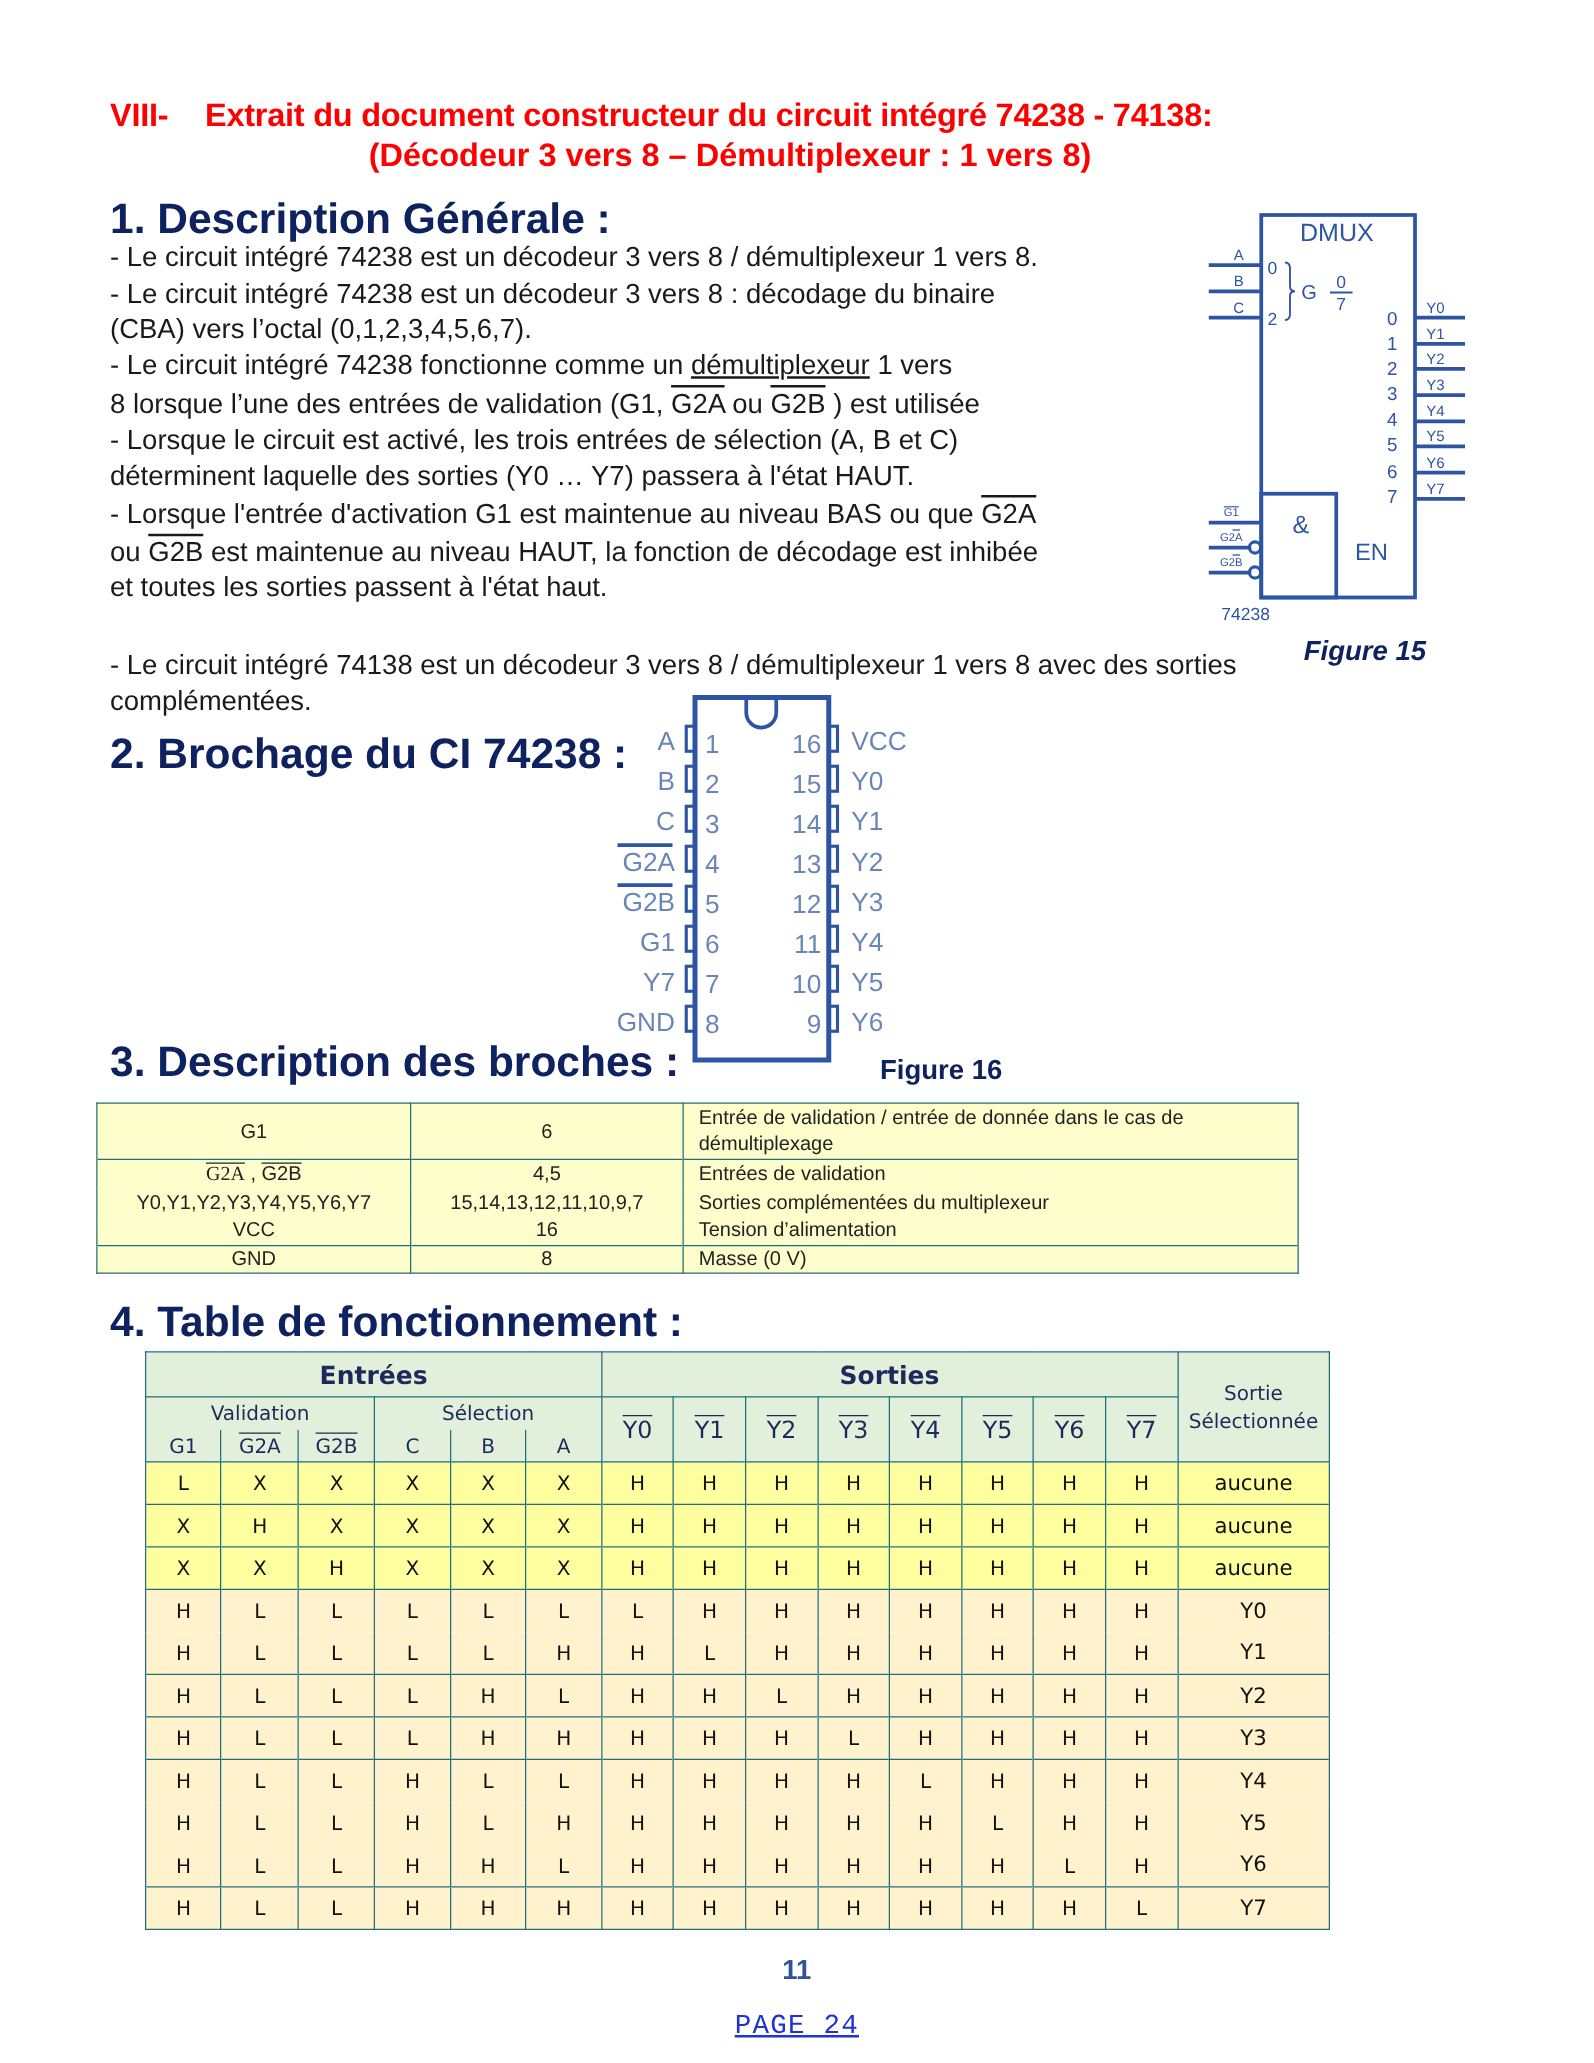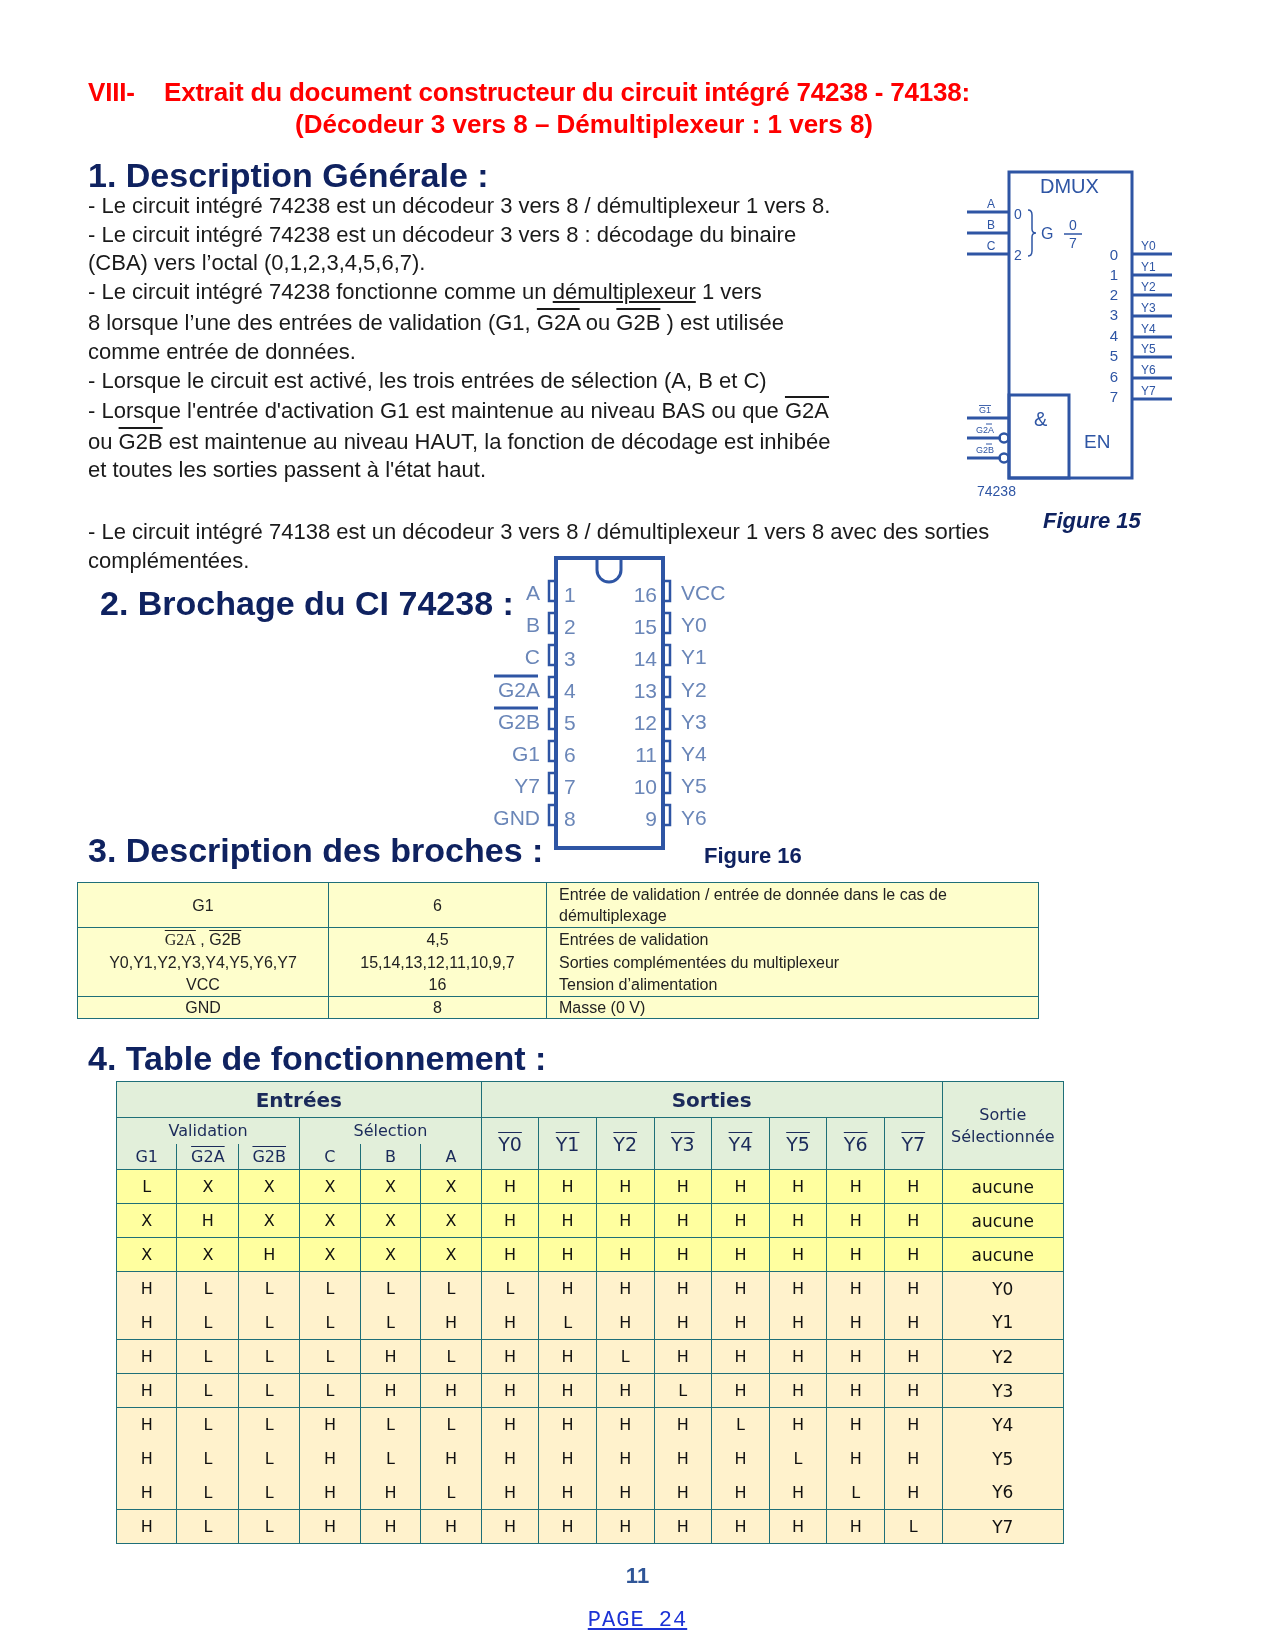--- a/index.html
+++ b/index.html
@@ -56,22 +56,22 @@
 </div>
 <div class="abs subtitle">(Décodeur 3 vers 8 – Démultiplexeur : 1 vers 8)</div>
 
 <div class="abs h2" style="left:88px; top:160px;">1. Description Générale :</div>
 <div class="abs para" style="top:192px; width:870px;">
   <div>- Le circuit intégré 74238 est un décodeur 3 vers 8 / démultiplexeur 1 vers 8.</div>
   <div>- Le circuit intégré 74238 est un décodeur 3 vers 8 : décodage du binaire</div>
   <div>(CBA) vers l’octal (0,1,2,3,4,5,6,7).</div>
   <div><span>- Le circuit intégré 74238 fonctionne comme un </span><span class="ul">démultiplexeur</span><span> 1 vers</span></div>
   <div style="margin-top:3px;"><span>8 lorsque l’une des entrées de validation (G1, </span><span class="ov">G2A</span><span> ou </span><span class="ov">G2B</span><span> ) est utilisée</span></div>
-  <div>comme entrée de données.</div>
   <div>- Lorsque le circuit est activé, les trois entrées de sélection (A, B et C)</div>
+  <div>déterminent laquelle des sorties (Y0 … Y7) passera à l'état HAUT.</div>
   <div style="margin-top:2px;"><span>- Lorsque l'entrée d'activation G1 est maintenue au niveau BAS ou que </span><span class="ov">G2A</span></div>
   <div style="margin-top:2px;"><span>ou </span><span class="ov">G2B</span><span> est maintenue au niveau HAUT, la fonction de décodage est inhibée</span></div>
   <div>et toutes les sorties passent à l'état haut.</div>
 </div>
 <div class="abs para" style="top:518px; width:1060px;">
   <div>- Le circuit intégré 74138 est un décodeur 3 vers 8 / démultiplexeur 1 vers 8 avec des sorties</div>
   <div>complémentées.</div>
 </div>
 
 <svg class="abs" style="left:960px; top:160px;" width="215" height="360" viewBox="960 160 215 360">
@@ -130,21 +130,21 @@
     <text x="1084" y="448" font-size="19">EN</text>
     <text x="977" y="496" font-size="14">74238</text>
   </g>
   <g stroke="#2e55a4" stroke-width="1">
     <line x1="986" y1="424" x2="992" y2="424"></line>
     <line x1="986" y1="444" x2="992" y2="444"></line>
   </g>
 </svg>
 <div class="abs fig-caption" style="left:1043px; top:508px;font-style:italic;">Figure 15</div>
 
-<div class="abs h2" style="left:88px; top:588px;margin-left:12px;">2. Brochage du CI 74238 :</div>
+<div class="abs h2" style="left:88px; top:588px;">2. Brochage du CI 74238 :</div>
 
 <svg class="abs" style="left:480px; top:550px;" width="260" height="310" viewBox="480 550 260 310">
   <g stroke="#2e55a4" fill="none">
     <rect x="556" y="558" width="107" height="290" stroke-width="4"></rect>
     <path d="M597 560 v10 a12 12 0 0 0 24 0 v-10" stroke-width="3"></path>
     <g stroke-width="2.5">
       <rect x="549" y="581" width="7" height="20"></rect>
       <rect x="549" y="613" width="7" height="20"></rect>
       <rect x="549" y="645" width="7" height="20"></rect>
       <rect x="549" y="677" width="7" height="20"></rect>

